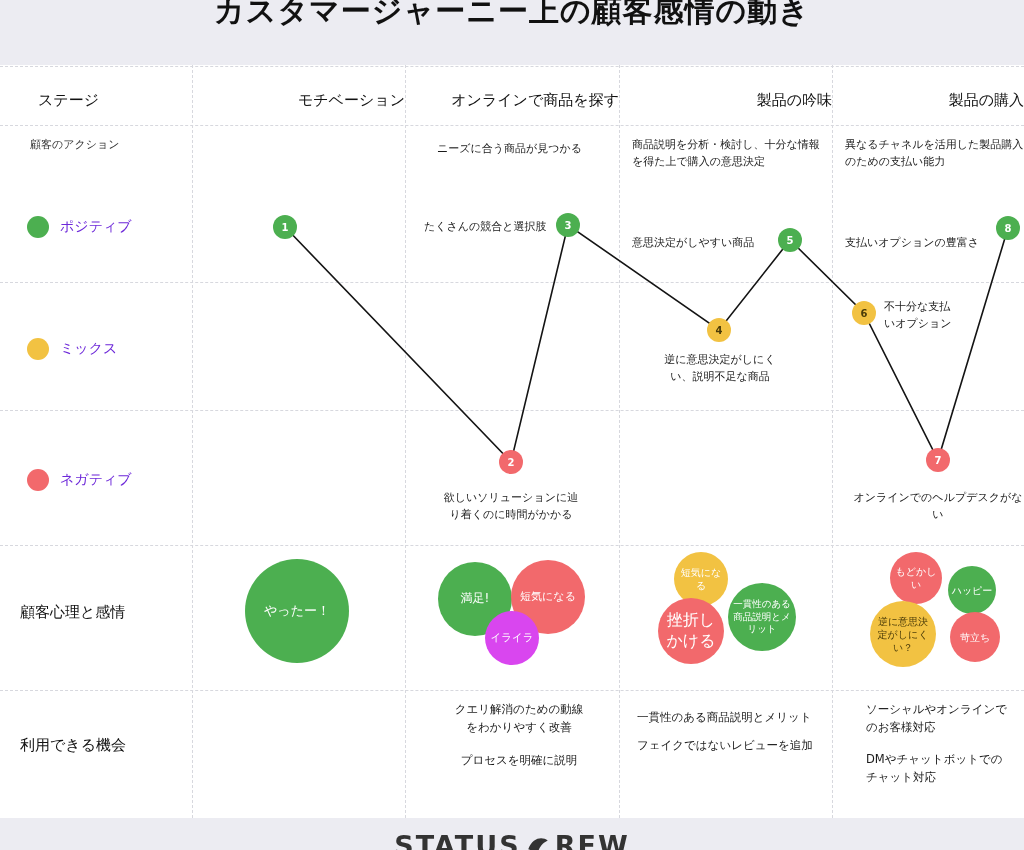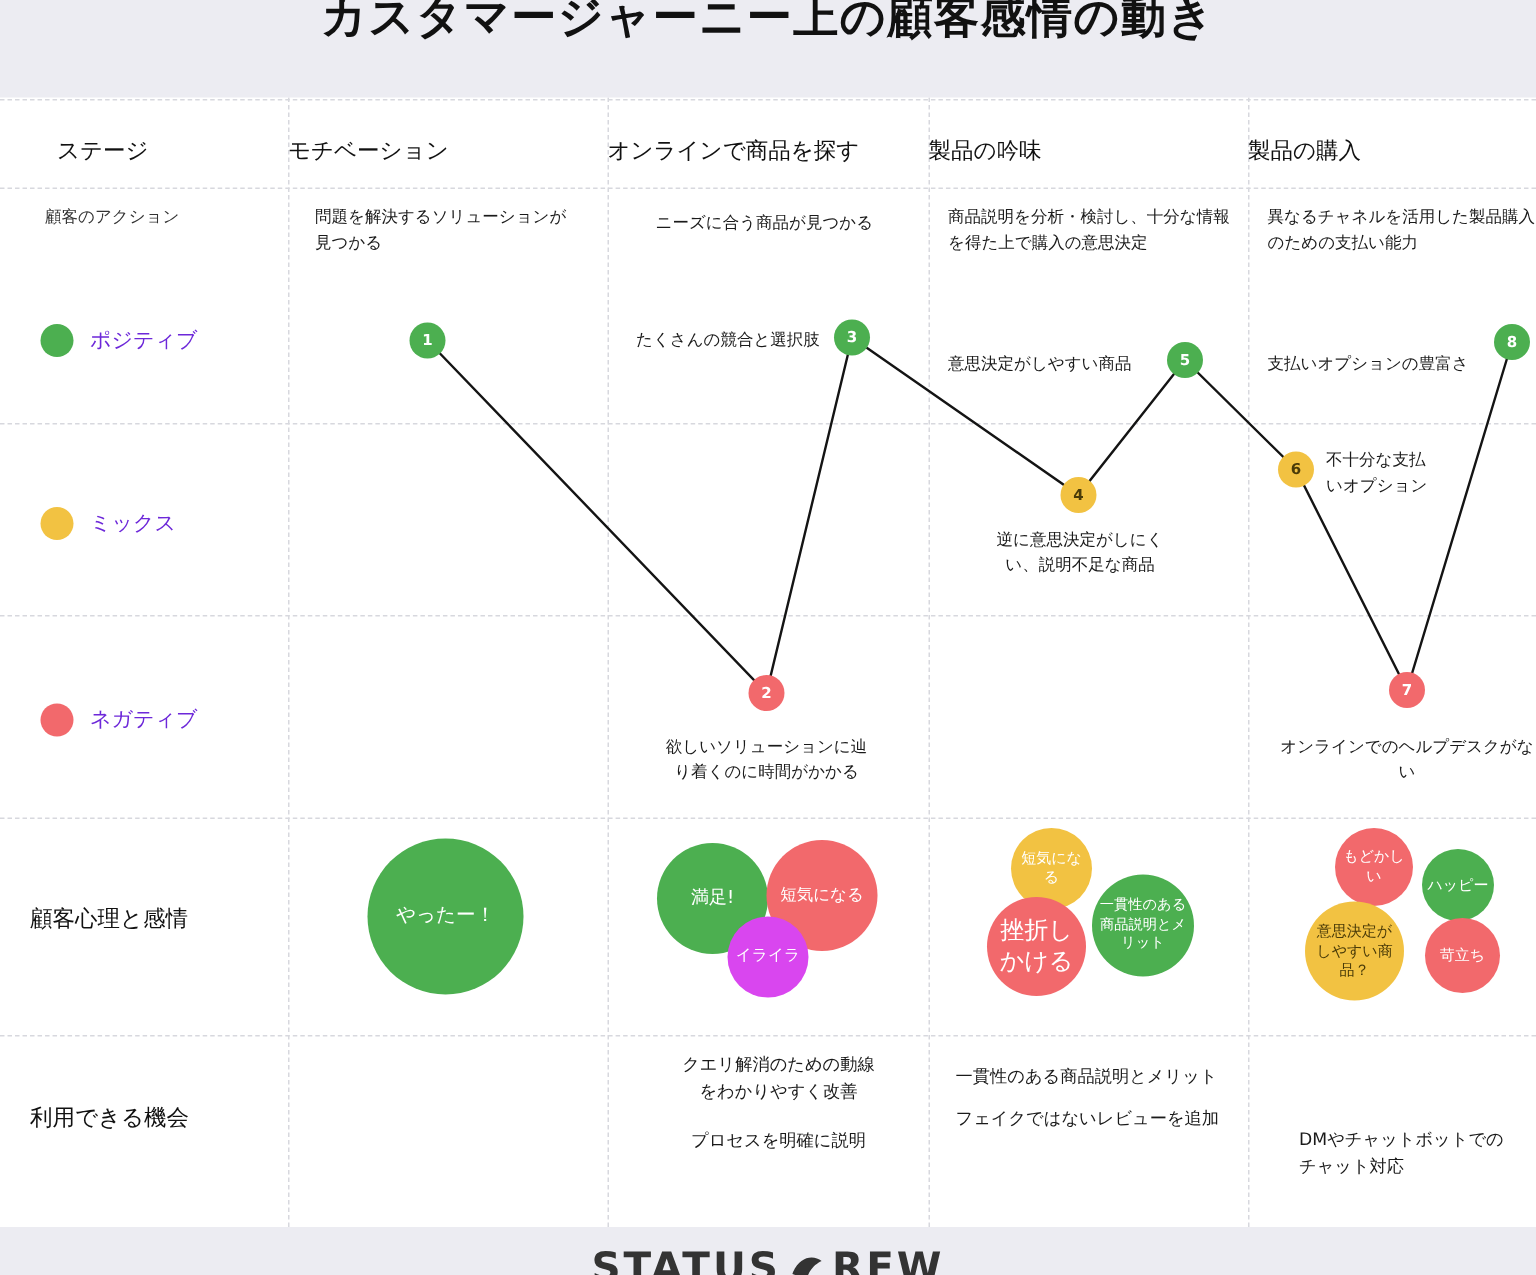--- a/index.html
+++ b/index.html
@@ -14,21 +14,21 @@
   .title {
     position:absolute; top:-9px; left:0; width:1024px; text-align:center;
     font-size:30px; font-weight:700; color:#111; letter-spacing:1px; white-space:nowrap;
   }
   .brand {
     position:absolute; top:12px; left:0; width:1024px; display:flex; justify-content:center;
     align-items:center; gap:4px; font-size:27px; font-weight:800; color:#333; letter-spacing:2px;
   }
   .vline { position:absolute; top:65px; height:753px; width:0; border-left:1px dashed #d7d8de; z-index:0; }
   .hline { position:absolute; left:0; width:1024px; height:0; border-top:1px dashed #d7d8de; z-index:0; }
-  .col-header { position:absolute; top:91px; font-size:15px; color:#111; text-align:left; z-index:2; }
+  .col-header { position:absolute; top:91px; font-size:15px; color:#111; text-align:right; z-index:2; }
   .row-label { position:absolute; font-size:15px; color:#111; z-index:2; }
   .row-label.small { font-size:11px; color:#333; }
   .legend { position:absolute; left:27px; display:flex; align-items:center; gap:11px; z-index:2; }
   .legend .dot { width:22px; height:22px; border-radius:50%; flex:0 0 auto; }
   .legend .lg-label { font-size:14px; color:#6d28d9; }
   .action-text { position:absolute; font-size:11px; line-height:1.5; color:#1a1a1a; z-index:2; }
   .journey-svg { position:absolute; left:0; top:0; z-index:1; pointer-events:none; }
   .point {
     position:absolute; width:24px; height:24px; border-radius:50%; z-index:3;
     display:flex; align-items:center; justify-content:center; font-size:10px; font-weight:600;
@@ -79,21 +79,20 @@
     <span class="dot" style="background:#f2c242"></span>
     <span class="lg-label">ミックス</span>
   </div>
   <div class="legend" style="top:469px">
     <span class="dot" style="background:#f2696c"></span>
     <span class="lg-label">ネガティブ</span>
   </div>
   <div class="row-label" style="left:20px;top:603px">顧客心理と感情</div>
   <div class="row-label" style="left:20px;top:736px">利用できる機会</div>
 
-  <div class="action-text" style="left:210px;top:137px;width:172px">問題を解決するソリューションが見つかる</div>
   <div class="action-text" style="left:437px;top:141px;width:170px">ニーズに合う商品が見つかる</div>
   <div class="action-text" style="left:632px;top:137px;width:192px">商品説明を分析・検討し、十分な情報を得た上で購入の意思決定</div>
   <div class="action-text" style="left:845px;top:137px;width:180px">異なるチャネルを活用した製品購入のための支払い能力</div>
 
   <svg class="journey-svg" width="1024" height="850">
     <polyline points="285,227 511,462 568,225 719,330 790,240 864,313 938,460 1008,228" fill="none" stroke="#141414" stroke-width="1.6"></polyline>
   </svg>
 
   <div class="point pt-pos" style="left:273px;top:215px">
       <span>1</span>
@@ -130,27 +129,28 @@
 
   <div class="bubble bb-pos" style="left:245px;top:559px;width:104px;height:104px;font-size:13px">やったー！</div>
   <div class="bubble bb-pos" style="left:438px;top:562px;width:74px;height:74px;font-size:12px">満足!</div>
   <div class="bubble bb-neg" style="left:511px;top:560px;width:74px;height:74px;font-size:11px">短気になる</div>
   <div class="bubble bb-neg lighter" style="left:485px;top:611px;width:54px;height:54px;font-size:10.5px">イライラ</div>
   <div class="bubble bb-mix" style="left:674px;top:552px;width:54px;height:54px;font-size:10px;color:#fff">短気になる</div>
   <div class="bubble bb-neg" style="left:658px;top:598px;width:66px;height:66px;font-size:16px">挫折しかける</div>
   <div class="bubble bb-pos" style="left:728px;top:583px;width:68px;height:68px;font-size:9.5px">一貫性のある商品説明とメリット</div>
   <div class="bubble bb-neg" style="left:890px;top:552px;width:52px;height:52px;font-size:10px">もどかしい</div>
   <div class="bubble bb-pos" style="left:948px;top:566px;width:48px;height:48px;font-size:10px">ハッピー</div>
-  <div class="bubble bb-mix" style="left:870px;top:601px;width:66px;height:66px;font-size:10px">意思決定がしやすい商品？</div>
+  <div class="bubble bb-mix" style="left:870px;top:601px;width:66px;height:66px;font-size:10px">逆に意思決定がしにくい？</div>
   <div class="bubble bb-neg" style="left:950px;top:612px;width:50px;height:50px;font-size:10px">苛立ち</div>
 
   <div class="optext" style="left:452px;top:701px;width:134px;text-align:center">クエリ解消のための動線をわかりやすく改善</div>
   <div class="optext" style="left:452px;top:752px;width:134px;text-align:center">プロセスを明確に説明</div>
   <div class="optext" style="left:637px;top:709px;width:190px">一貫性のある商品説明とメリット</div>
   <div class="optext" style="left:637px;top:737px;width:190px">フェイクではないレビューを追加</div>
+  <div class="optext" style="left:866px;top:701px;width:145px">ソーシャルやオンラインでのお客様対応</div>
   <div class="optext" style="left:866px;top:751px;width:145px">DMやチャットボットでのチャット対応</div>
 
   <div class="band top">
     <div class="title">カスタマージャーニー上の顧客感情の動き</div>
   </div>
 
   <div class="band bottom">
     <div class="brand">
       <span>STATUS</span>
       <svg class="bird" width="26" height="26" viewBox="0 0 24 24">

